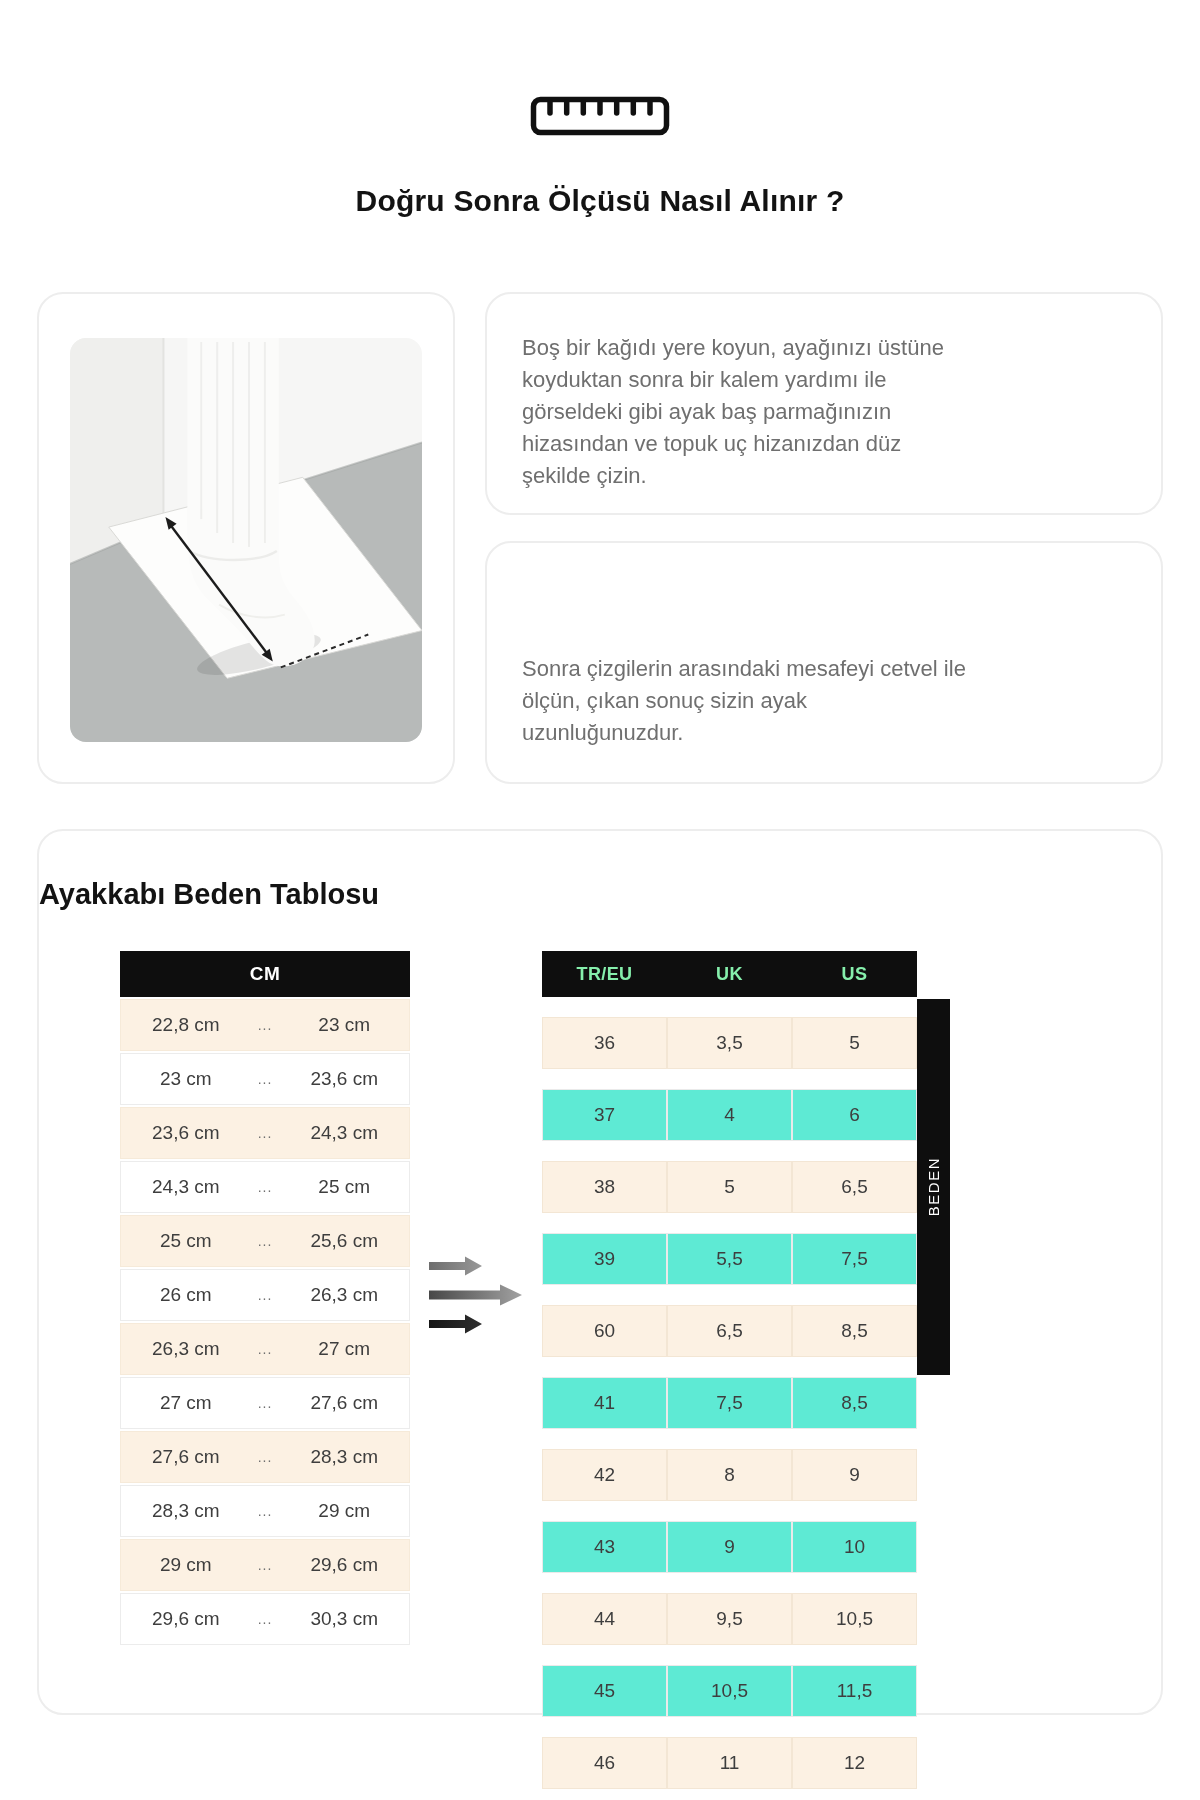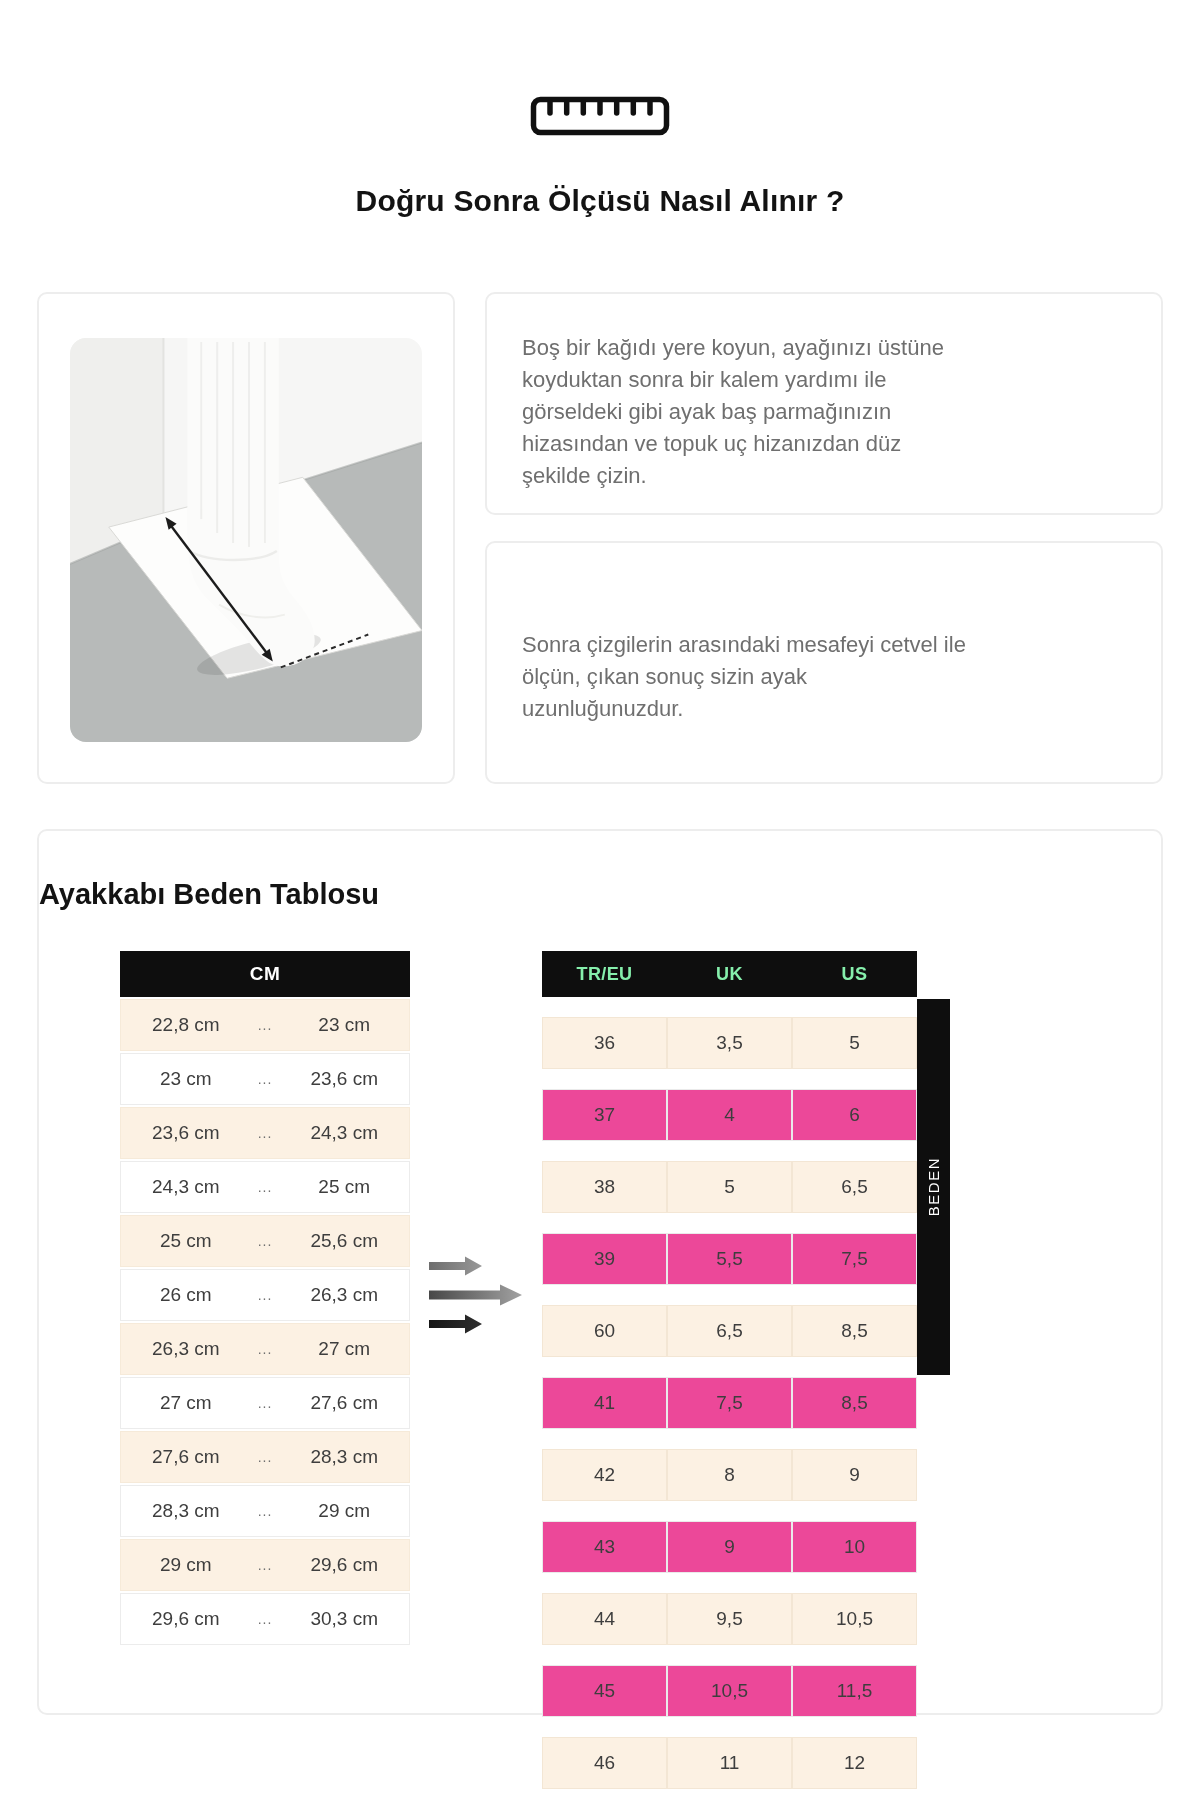--- a/index.html
+++ b/index.html
@@ -5,28 +5,28 @@
   html,body { margin:0; padding:0; background:#ffffff; }
   .page { width:1200px; height:1800px; position:relative; overflow:hidden;
           background:#ffffff; font-family:"Liberation Sans", sans-serif; }
 
   
   .hdr { text-align:center; padding-top:96px; }
   .hdr h1 { margin:44px 0 0 0; font-size:30px; font-weight:700; color:#131313; letter-spacing:0.2px; }
 
   
   .row1 { display:flex; margin:74px 37px 0 37px; gap:30px; }
-  .card { background:#fff; border:2px solid #ededed; border-radius:10px; box-sizing:border-box; }
+  .card { background:#fff; border:2px solid #ededed; border-radius:26px; box-sizing:border-box; }
   .photo-card { width:418px; height:492px; padding:44px 31px 40px 31px; flex:0 0 auto; }
   .photo { width:100%; height:100%; border-radius:16px; overflow:hidden; }
   .photo svg { display:block; width:100%; height:100%; }
   .col { flex:1; display:flex; flex-direction:column; gap:26px; }
   .text-card p { margin:0; font-size:22px; line-height:32px; color:#6f6f6f; max-width:452px; }
   .text-card.a { height:223px; padding:38px 30px 0 35px; }
-  .text-card.b { height:243px; padding:86px 30px 0 35px; }
+  .text-card.b { height:243px; padding:110px 30px 0 35px; }
 
   
   .table-card { margin:45px 37px 0 37px; height:886px; }
   .table-card h2 { margin:0; padding-top:47px; font-size:29px; font-weight:700; color:#131313; }
   .tables { display:flex; align-items:flex-start; margin-top:40px; padding-left:81px; }
 
   .thead { height:46px; background:#0e0e0e; color:#fff; display:flex; align-items:center;
            justify-content:center; font-size:19px; font-weight:700; letter-spacing:0.6px; margin-bottom:2px; }
 
   .cm-table { width:290px; flex:0 0 auto; }
@@ -37,21 +37,21 @@
   .cm-row .dots { width:10%; text-align:center; color:#6f6f6f; font-size:14px; letter-spacing:1px; }
 
   .arrows { width:132px; flex:0 0 auto; display:flex; justify-content:center; margin-top:305px; }
 
   .size-wrap { position:relative; width:375px; flex:0 0 auto; }
   .sz-head { display:flex; height:46px; background:#0e0e0e; margin-bottom:2px; }
   .sz-head span { flex:1; color:#86efac; display:flex; align-items:center; justify-content:center;
                   font-size:18px; font-weight:700; letter-spacing:0.4px; }
   .sz-row { display:flex; height:52px; margin-bottom:2px;margin-top:20px; }
   .sz-row span { flex:1; display:flex; align-items:center; justify-content:center; font-size:19px;
-                 color:#3e3e3e; box-sizing:border-box; border:1px solid #eaeaea; background:#ec4899; }
+                 color:#3e3e3e; box-sizing:border-box; border:1px solid #eaeaea; background:#5eead4; }
   .sz-row.alt span { background:#fcf1e3; border-color:#f3e6d4; }
 
   .beden { position:absolute; left:100%; top:48px; width:33px; height:376px; background:#0e0e0e;
            display:flex; align-items:center; justify-content:center; }
   .beden span { color:#ffffff; font-size:15px; font-weight:500; letter-spacing:1.5px;
                 writing-mode:vertical-rl; transform:rotate(180deg); }
 </style>
 </head>
 <body>
 

